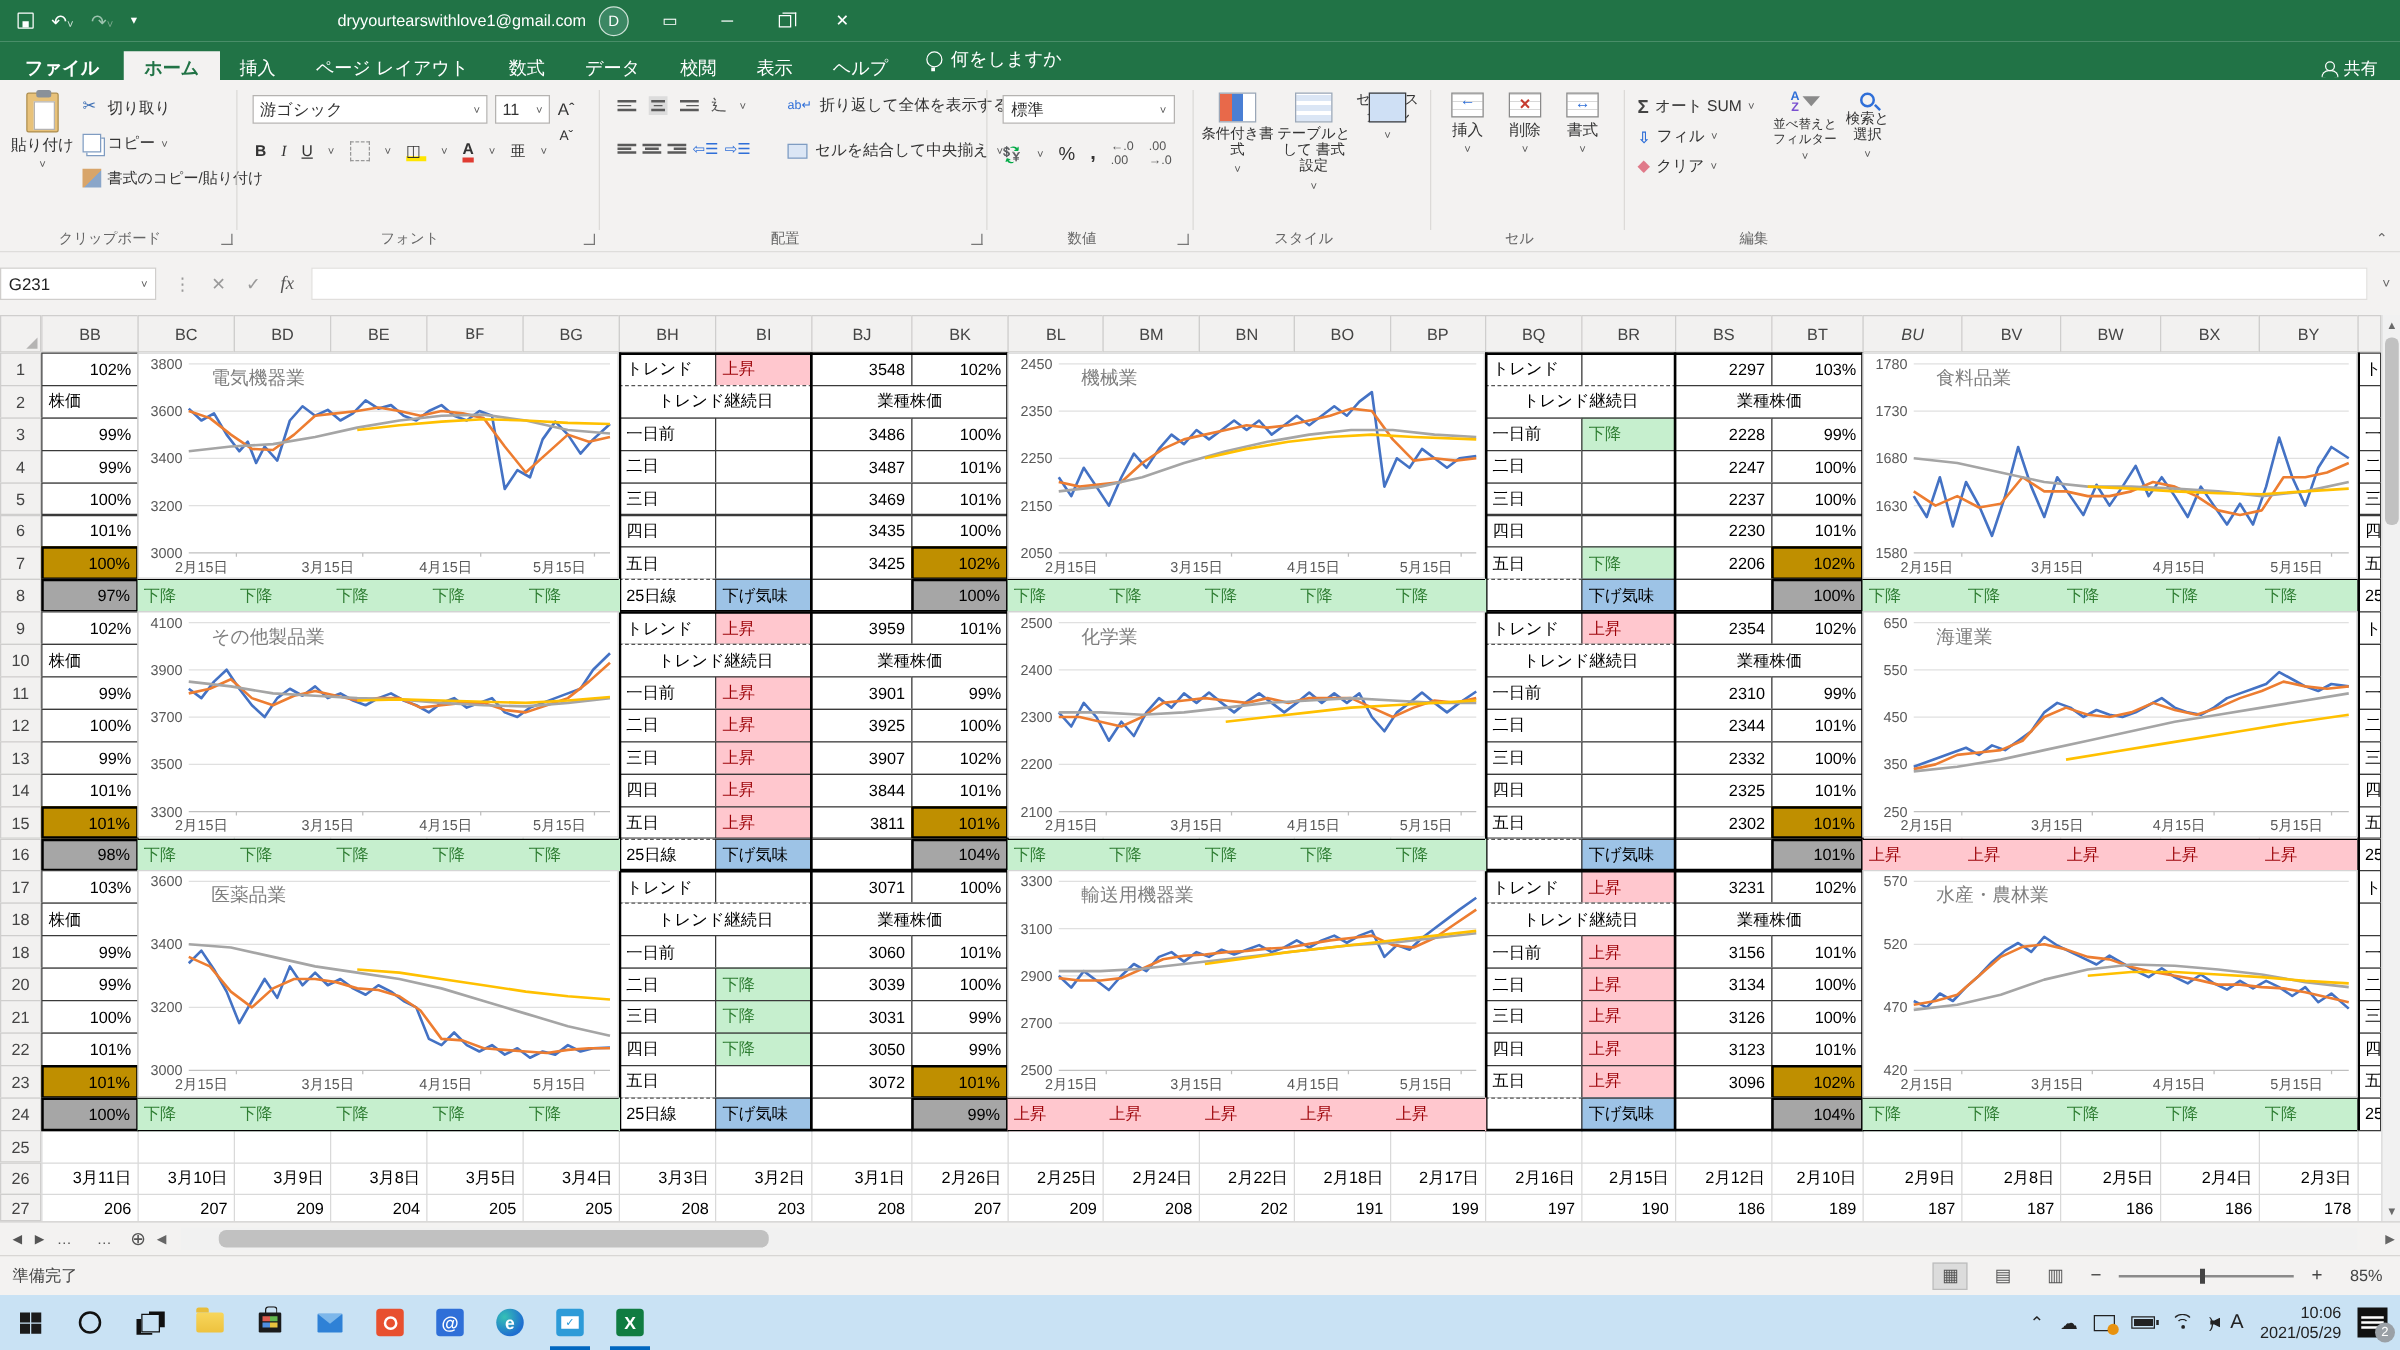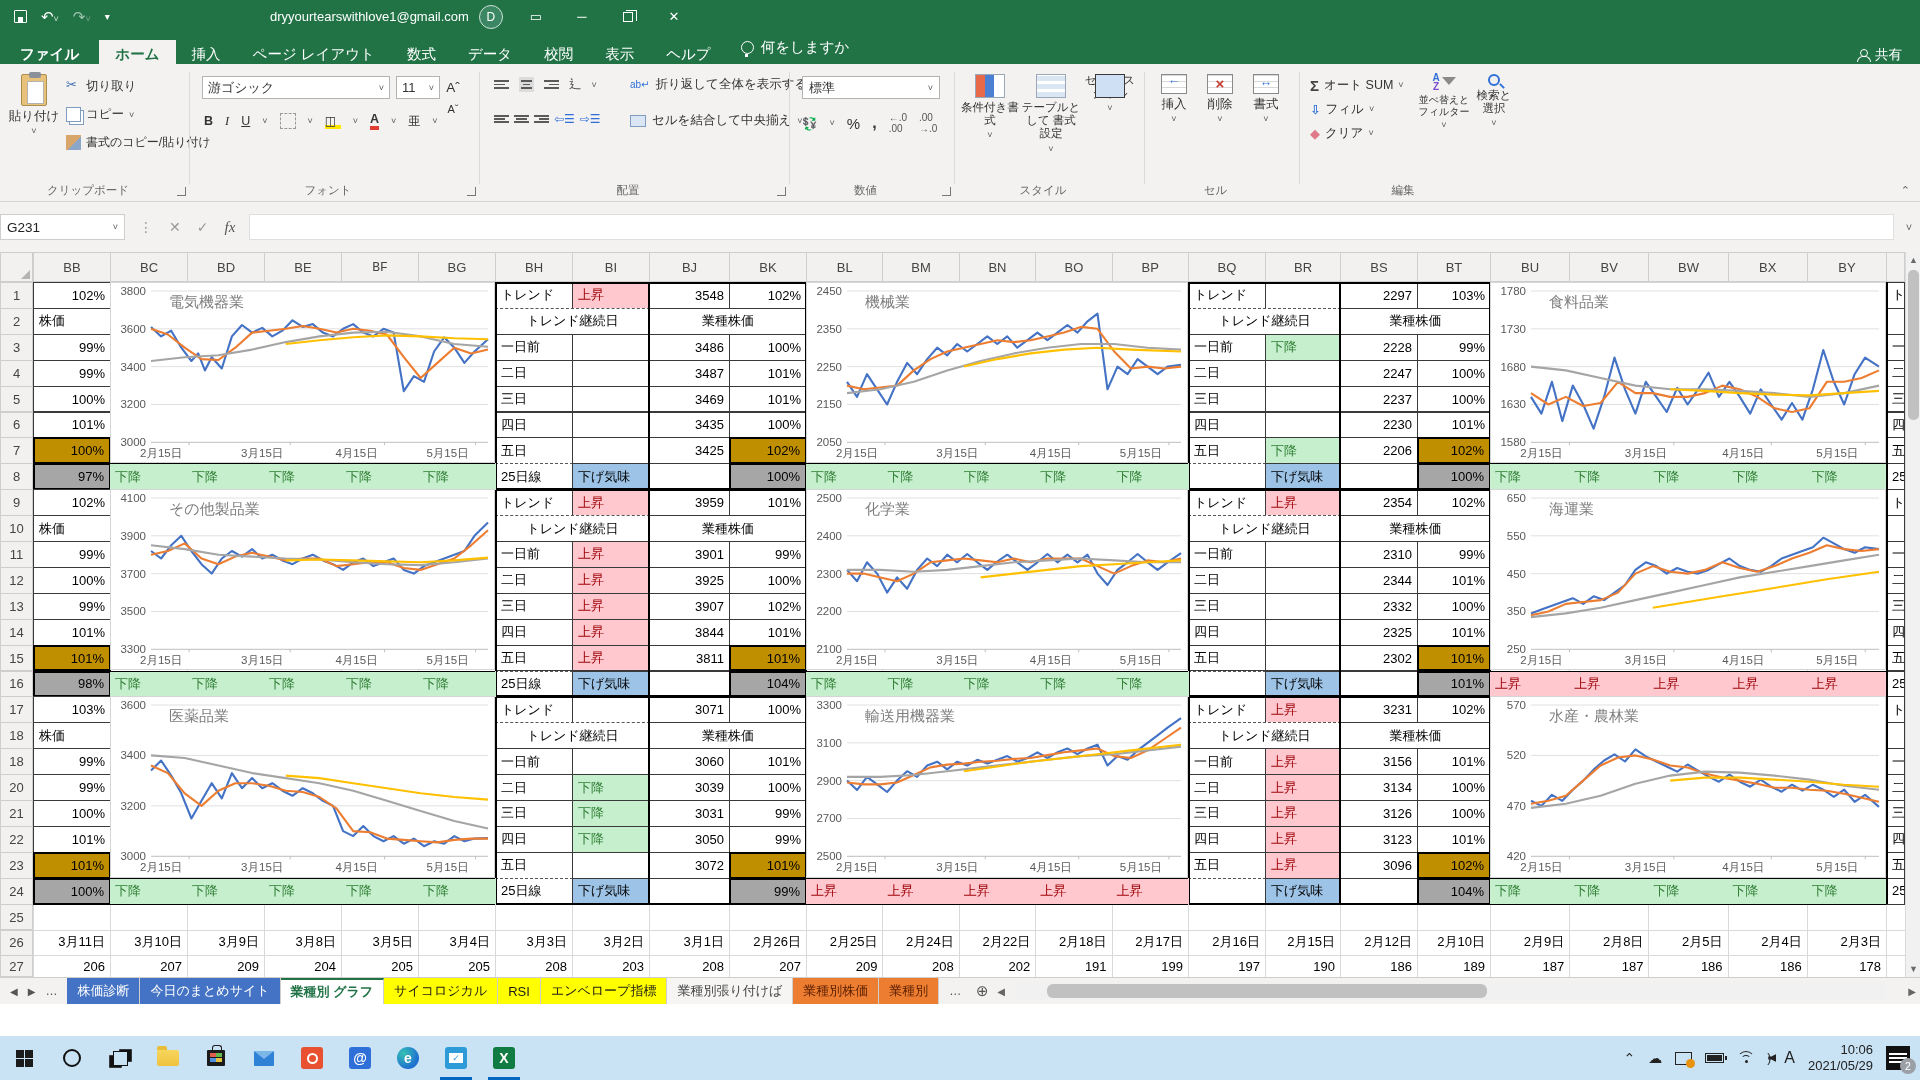--- a/index.html
+++ b/index.html
@@ -440,21 +440,21 @@
         <div class="colhead" style="left: 729px; top: 0px; width: 78px; height: 30px;">BK</div>
         <div class="colhead" style="left: 806px; top: 0px; width: 77.4px; height: 30px;">BL</div>
         <div class="colhead" style="left: 882.4px; top: 0px; width: 77.4px; height: 30px;">BM</div>
         <div class="colhead" style="left: 958.8px; top: 0px; width: 77.4px; height: 30px;">BN</div>
         <div class="colhead" style="left: 1035.2px; top: 0px; width: 77.4px; height: 30px;">BO</div>
         <div class="colhead" style="left: 1111.6px; top: 0px; width: 77.4px; height: 30px;">BP</div>
         <div class="colhead" style="left: 1188px; top: 0px; width: 78px; height: 30px;">BQ</div>
         <div class="colhead" style="left: 1265px; top: 0px; width: 76px; height: 30px;">BR</div>
         <div class="colhead" style="left: 1340px; top: 0px; width: 78px; height: 30px;">BS</div>
         <div class="colhead" style="left: 1417px; top: 0px; width: 74px; height: 30px;">BT</div>
-        <div class="colhead" style="left: 1490px; top: 0px; width: 80.2px; height: 30px;">BU</div>
+        <div class="colhead" style="left: 1490px; top: 0px; width: 80.2px; height: 30px; font-style: italic;">BU</div>
         <div class="colhead" style="left: 1569.2px; top: 0px; width: 80.2px; height: 30px;">BV</div>
         <div class="colhead" style="left: 1648.4px; top: 0px; width: 80.2px; height: 30px;">BW</div>
         <div class="colhead" style="left: 1727.6px; top: 0px; width: 80.2px; height: 30px;">BX</div>
         <div class="colhead" style="left: 1806.8px; top: 0px; width: 80.2px; height: 30px;">BY</div>
         <div class="colhead" style="left: 1886px; top: 0px; width: 19px; height: 30px;"></div>
         <div class="rowhead" style="left: 0px; top: 30px; width: 33px; height: 26.9px;">1</div>
         <div class="rowhead" style="left: 0px; top: 55.9px; width: 33px; height: 26.9px;">2</div>
         <div class="rowhead" style="left: 0px; top: 81.8px; width: 33px; height: 26.9px;">3</div>
         <div class="rowhead" style="left: 0px; top: 107.7px; width: 33px; height: 26.9px;">4</div>
         <div class="rowhead" style="left: 0px; top: 133.6px; width: 33px; height: 26.9px;">5</div>
@@ -1131,42 +1131,45 @@
     <div class="vthumb"></div>
     <div class="varrow" style="bottom:0">▼</div>
   </div>
 
   <div id="tabbar">
     <div class="tabnav">
       <span>◀</span>
       <span>▶</span>
       <span style="font-size:12px">…</span>
     </div>
-    <span id="sheettabs-anchor" style="display:flex">
-        <div class="stab" style="background: rgb(68, 114, 196); color: rgb(255, 255, 255);">株価診断</div>
-        <div class="stab" style="background: rgb(68, 114, 196); color: rgb(255, 255, 255);">今日のまとめサイト</div>
-        <div class="stab active">業種別 グラフ</div>
-        <div class="stab" style="background: rgb(255, 255, 0); color: rgb(26, 26, 26);">サイコロジカル</div>
-        <div class="stab" style="background: rgb(255, 255, 0); color: rgb(26, 26, 26);">RSI</div>
-        <div class="stab" style="background: rgb(255, 255, 0); color: rgb(26, 26, 26);">エンベロープ指標</div>
-        <div class="stab" style="background: rgb(246, 245, 244); color: rgb(68, 68, 68);">業種別張り付けば</div>
-        <div class="stab" style="background: rgb(237, 125, 49); color: rgb(90, 31, 0);">業種別株価</div>
-        <div class="stab" style="background: rgb(237, 125, 49); color: rgb(90, 31, 0);">業種別</div>
-      </span>
     <div class="tabnav">
         <span style="font-size:12px">…</span>
       </div>
     <div class="addsheet">⊕</div>
     <div class="harrow">◀</div>
     <div class="hscroll">
         <div class="hthumb"></div>
       </div>
     <div class="harrow">▶</div>
   </div>
 
+  <div id="statusbar">
+    <span class="ready">準備完了</span>
+    <div class="sb-right">
+      <span class="viewic sel">▦</span>
+      <span class="viewic">▤</span>
+      <span class="viewic">▥</span>
+      <span style="font-size:15px">−</span>
+      <span class="zoomtrack">
+          <span class="zoomthumb"></span>
+        </span>
+      <span style="font-size:15px">+</span>
+      <span style="min-width:34px;text-align:right">85%</span>
+    </div>
+  </div>
 
   <div id="taskbar">
     <div class="startbtn">
       <span class="winlogo">
           <i></i>
           <i></i>
           <i></i>
           <i></i>
         </span>
     </div>

